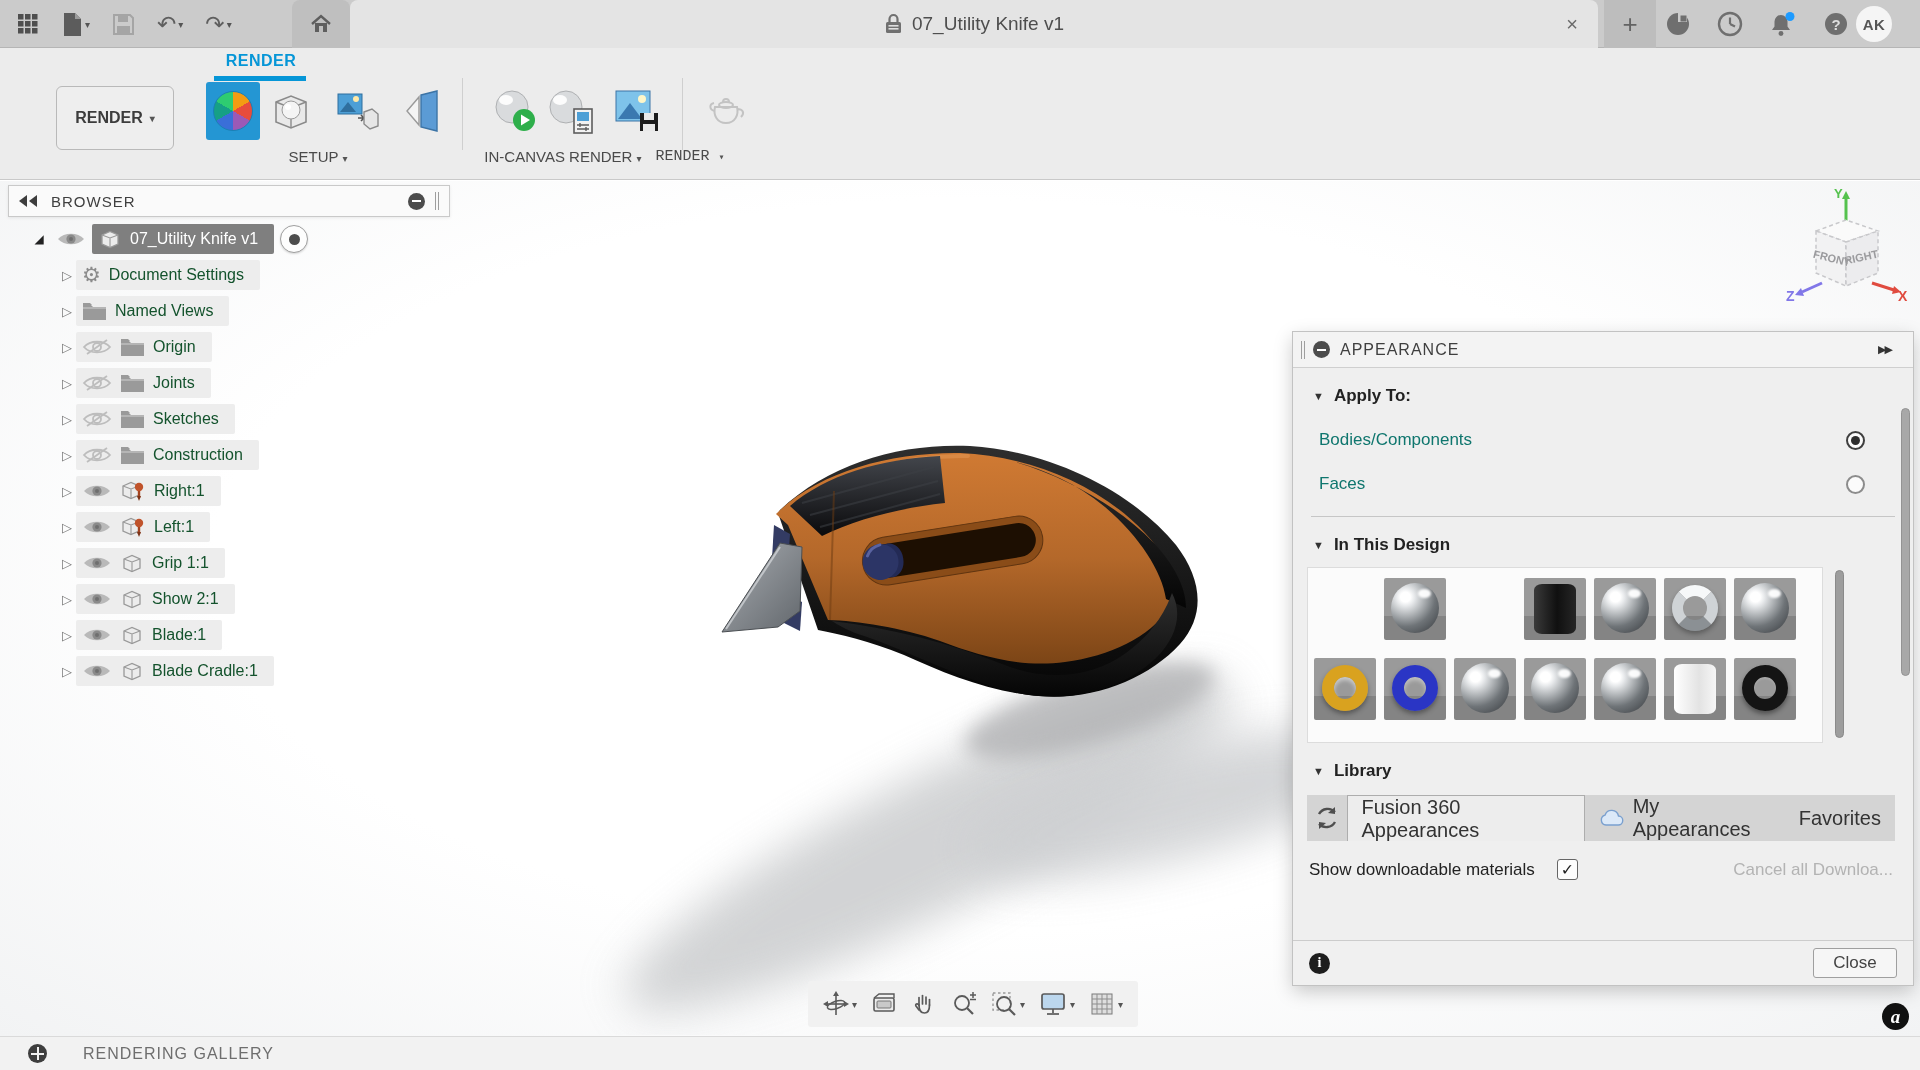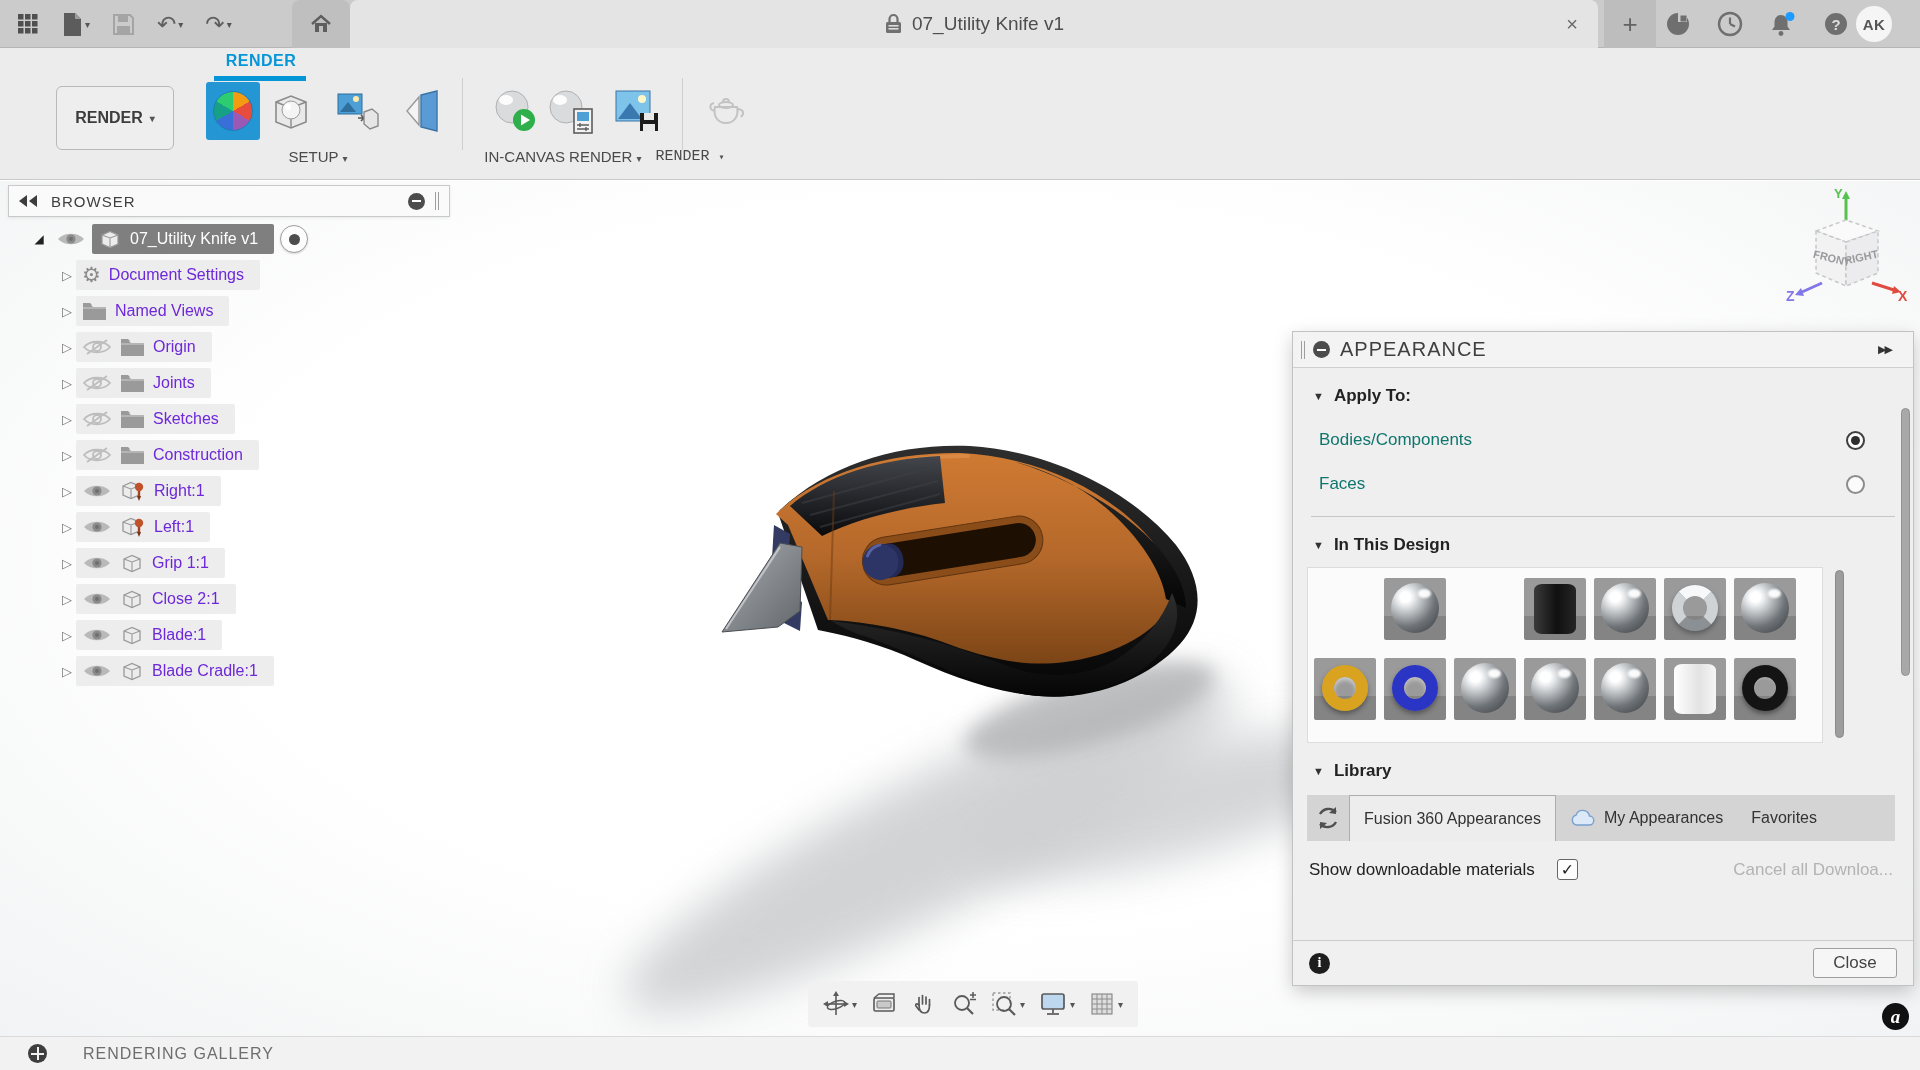--- a/index.html
+++ b/index.html
@@ -61,32 +61,32 @@
                   display:flex;align-items:center;padding:0 10px;box-shadow:0 1px 3px rgba(0,0,0,.08);}
   #browser-header .bh-label{font-size:15px;color:#3f3f3f;letter-spacing:1px;margin-left:12px;flex:1;}
   .circle-minus{width:17px;height:17px;border-radius:50%;background:#4c4c4c;position:relative;}
   .circle-minus::after{content:"";position:absolute;left:4px;top:7.5px;width:9px;height:2px;background:#fff;}
   .vgrip{width:4px;height:18px;border-left:1px solid #9e9e9e;border-right:1px solid #9e9e9e;margin-left:10px;}
   #browser-tree{padding-top:4px;}
   .tree-row{position:relative;height:36px;display:flex;align-items:center;}
   .expander{width:18px;text-align:center;font-size:13px;color:#777;flex:none;}
   .row-pill{display:flex;align-items:center;height:30px;background:#ededed;border-radius:2px;
             padding:0 16px 0 6px;gap:8px;}
-  .row-label{font-size:16px;color:#6d28d9;white-space:nowrap;}
+  .row-label{font-size:16px;color:#14532d;white-space:nowrap;}
   .root-pill{background:#7f7f7f;}
   .root-pill .row-label{color:#fff;}
   .radio-activate{width:28px;height:28px;border-radius:50%;background:#fdfdfd;border:1px solid #9f9f9f;
             display:flex;align-items:center;justify-content:center;margin-left:6px;box-shadow:0 1px 2px rgba(0,0,0,.15);}
   .radio-activate::after{content:"";width:11px;height:11px;border-radius:50%;background:#4d4d4d;}
 
   
   #apanel{position:absolute;left:1293px;top:332px;width:620px;height:653px;background:#efefef;
           box-shadow:0 0 0 1px #c2c2c2, 0 6px 18px rgba(0,0,0,.22);}
   #apanel-header{height:36px;background:#f3f3f3;border-bottom:1px solid #cfcfcf;display:flex;align-items:center;padding:0 8px;}
-  #apanel-header .ph-title{font-size:20px;color:#3f3f3f;letter-spacing:1px;margin-left:10px;flex:1;}
+  #apanel-header .ph-title{font-size:16px;color:#3f3f3f;letter-spacing:1px;margin-left:10px;flex:1;}
   .dbl-arrow{font-size:11px;color:#333;letter-spacing:-2px;margin-right:14px;}
   #apanel-body{position:absolute;left:0;top:36px;right:0;bottom:45px;overflow:hidden;}
   .sect-head{display:flex;align-items:center;gap:10px;margin:18px 0 0 20px;font-size:17px;font-weight:bold;color:#222;}
   .sect-head .tri{font-size:11px;color:#333;}
   .opt-row{display:flex;align-items:center;margin:24px 20px 0 26px;}
   .opt-label{font-size:17px;color:#0f766e;flex:1;}
   .radio{width:19px;height:19px;border-radius:50%;border:2px solid #8c8c8c;background:#fbfbfb;margin-right:28px;
          display:flex;align-items:center;justify-content:center;}
   .radio.sel{border-color:#3f3f3f;}
   .radio.sel::after{content:"";width:9px;height:9px;border-radius:50%;background:#2d2d2d;}
@@ -109,21 +109,21 @@
   .torus.chrome{border:11px solid #cfd3d6;border-top-color:#f6f8f9;border-bottom-color:#8b9094;box-shadow:0 3px 5px rgba(0,0,0,.3);}
   .mini-scroll{position:absolute;right:-22px;top:2px;width:9px;height:168px;border-radius:5px;background:#9d9d9d;border:1px solid #8a8a8a;}
   #panel-scroll{position:absolute;right:3px;top:40px;width:9px;height:268px;border-radius:5px;background:#a8a8a8;border:1px solid #939393;}
   #search-box{position:relative;margin:14px 58px 0 14px;height:36px;background:#fff;border:1px solid #9c9c9c;
               display:flex;align-items:center;}
   #search-input{flex:1;border:none;outline:none;font-size:18px;color:#444;padding:0 8px;background:transparent;
                 font-family:"Liberation Sans",sans-serif;}
   #search-input::placeholder{color:#8f8f8f;}
   #lib-tabs{margin:14px 18px 0 14px;height:46px;background:#d4d4d4;display:flex;align-items:stretch;}
   .refresh-slot{width:42px;display:flex;align-items:center;justify-content:center;}
-  .lib-tab{display:flex;align-items:center;gap:8px;padding:0 14px;font-size:16px;color:#333;}
+  .lib-tab{display:flex;align-items:center;gap:8px;padding:0 14px;font-size:20px;color:#333;}
   .lib-tab.active{background:#ededed;border:1px solid #adadad;border-bottom:none;}
   #show-row{display:flex;align-items:flex-end;margin:18px 20px 0 16px;}
   #show-label{font-size:17px;color:#222;}
   .checkbox{width:21px;height:21px;border:1px solid #666;border-radius:3px;background:#fdfdfd;margin-left:22px;
             display:flex;align-items:center;justify-content:center;font-size:16px;color:#222;}
   #cancel-dl{flex:1;text-align:right;font-size:17px;color:#b3b3b3;}
   #apanel-footer{position:absolute;left:0;bottom:0;right:0;height:45px;background:#f0f0f0;border-top:1px solid #cccccc;
                  display:flex;align-items:center;padding:0 16px;}
   .info-circle{width:21px;height:21px;border-radius:50%;background:#1d1d1d;color:#fff;display:flex;align-items:center;
                justify-content:center;font-size:14px;font-weight:bold;font-family:"Liberation Serif",serif;}
@@ -718,21 +718,21 @@
                 <circle cx="15" cy="9" r="4.6" fill="#8a8a8a"></circle>
                 <circle cx="15" cy="9" r="2" fill="#6f6f6f"></circle>
               </svg>
             </span>
             <span>
               <svg width="24" height="24" viewBox="0 0 24 24">
                 <path d="M4 8 L12 4.5 L20 8 L20 17 L12 20.5 L4 17 Z" fill="#ececec" stroke="#999" stroke-width="1.3"></path>
                 <path d="M4 8 L12 11 L20 8 M12 11 V20.5" fill="none" stroke="#999" stroke-width="1.1"></path>
               </svg>
             </span>
-            <span class="row-label">Close 2:1</span>
+            <span class="row-label">Show 2:1</span>
           </div>
         </div>
         <div class="tree-row" style="padding-left:50px;">
           <span class="expander">▷</span>
           <div class="row-pill">
             <span>
               <svg width="30" height="18" viewBox="0 0 30 18">
                 <path d="M2 9 C8 2 22 2 28 9 C22 16 8 16 2 9 Z" fill="#b9b9b9"></path>
                 <circle cx="15" cy="9" r="4.6" fill="#8a8a8a"></circle>
                 <circle cx="15" cy="9" r="2" fill="#6f6f6f"></circle>

